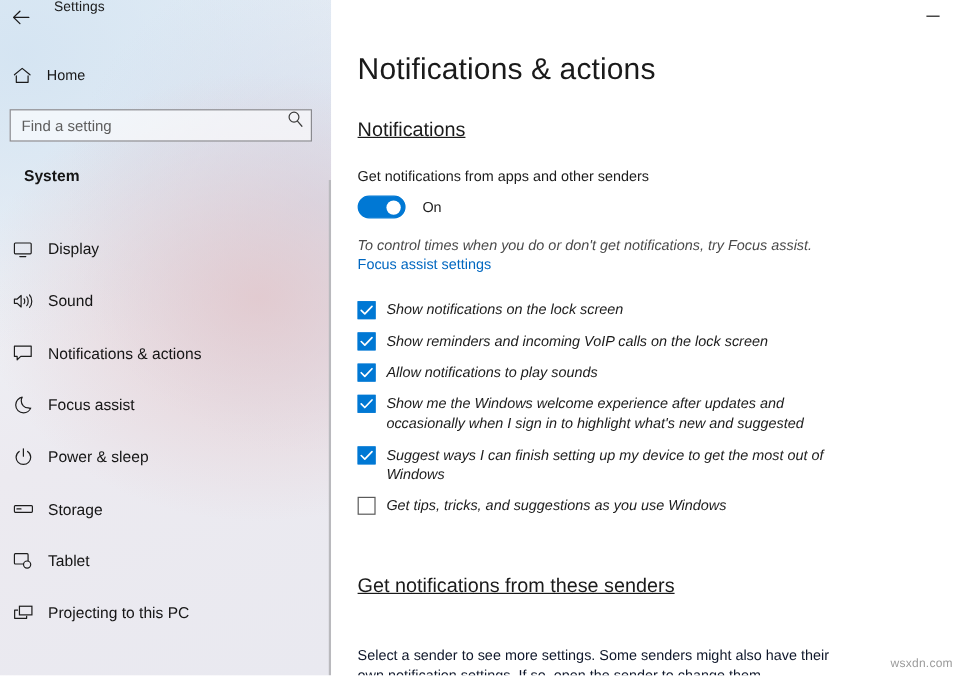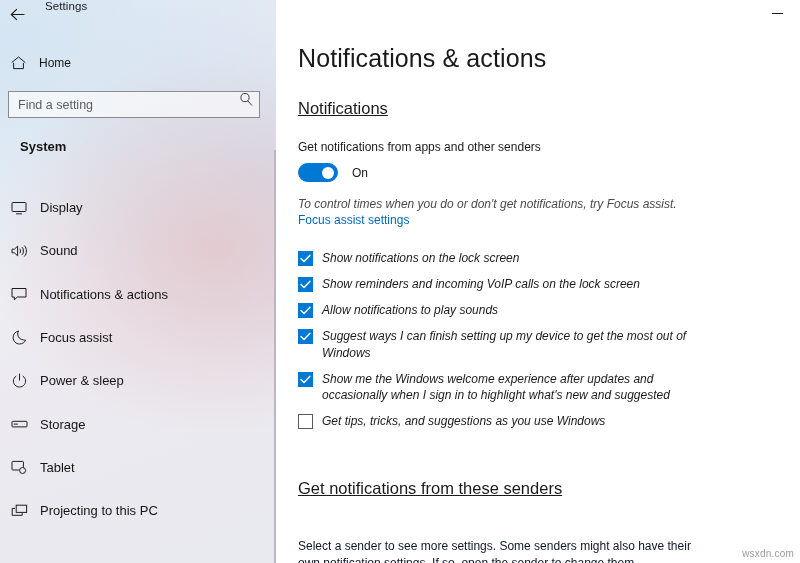--- a/index.html
+++ b/index.html
@@ -501,30 +501,30 @@
         </span>
         <span class="check-text">Allow notifications to play sounds</span>
       </div>
 
       <div class="check-row">
         <span class="cbox">
           <svg width="11" height="9" viewBox="0 0 11 9" fill="none">
               <path d="M1 4.6L4 7.6L10 1.3" stroke="#ffffff" stroke-width="1.4" stroke-linecap="round" stroke-linejoin="round"></path>
             </svg>
         </span>
-        <span class="check-text">Suggest ways I can finish setting up my device to get the most out of Windows</span>
+        <span class="check-text">Show me the Windows welcome experience after updates and occasionally when I sign in to highlight what's new and suggested</span>
       </div>
 
       <div class="check-row">
         <span class="cbox">
           <svg width="11" height="9" viewBox="0 0 11 9" fill="none">
               <path d="M1 4.6L4 7.6L10 1.3" stroke="#ffffff" stroke-width="1.4" stroke-linecap="round" stroke-linejoin="round"></path>
             </svg>
         </span>
-        <span class="check-text">Show me the Windows welcome experience after updates and occasionally when I sign in to highlight what's new and suggested</span>
+        <span class="check-text">Suggest ways I can finish setting up my device to get the most out of Windows</span>
       </div>
 
       <div class="check-row">
         <span class="cbox off">
           
         </span>
         <span class="check-text">Get tips, tricks, and suggestions as you use Windows</span>
       </div>
 
     </div>

